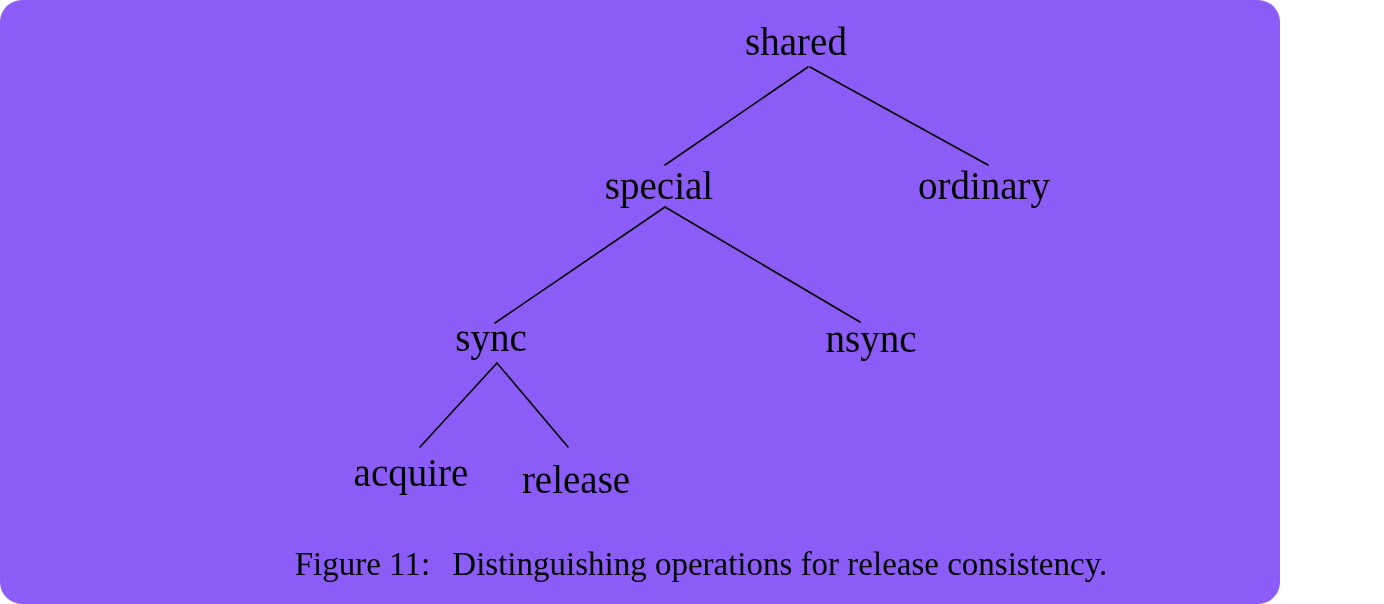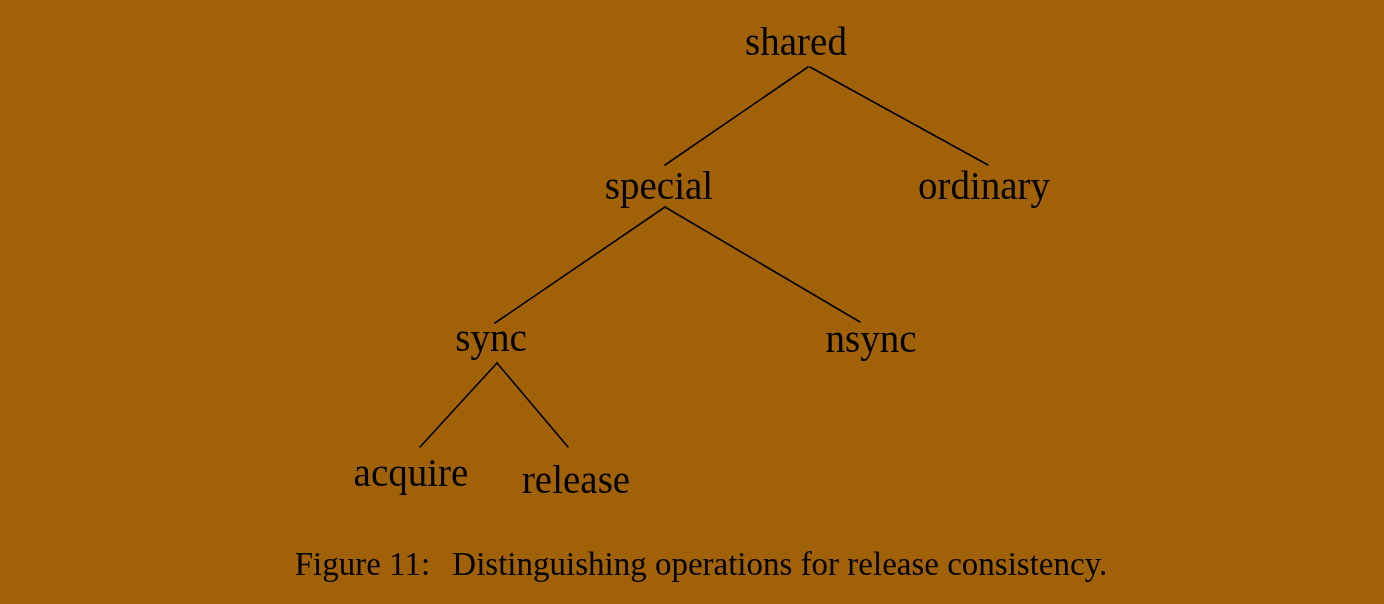--- a/index.html
+++ b/index.html
@@ -2,24 +2,25 @@
 <html><head>
 <meta charset="utf-8">
 <style>
   html, body {
     margin: 0;
     padding: 0;
     background: #ffffff;
   }
   .figure-canvas {
     position: relative;
-    width: 1384px;
+    width: 1280px;
     height: 604px;
-    background: #a16207;
+    background: #8b5cf6;
     overflow: hidden;
+    border-radius: 22px;
   }
   svg text {
     font-family: "Liberation Serif", "DejaVu Serif", serif;
     fill: #000000;
   }
   .node-label {
     font-size: 39px;
   }
   .caption-text {
     font-size: 33px;

